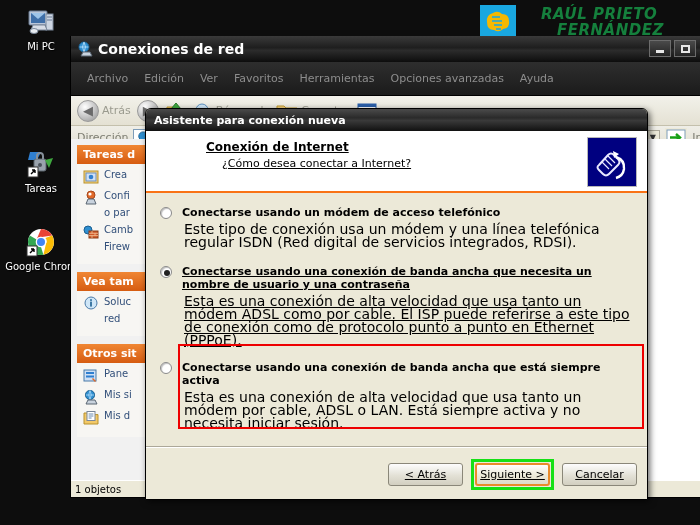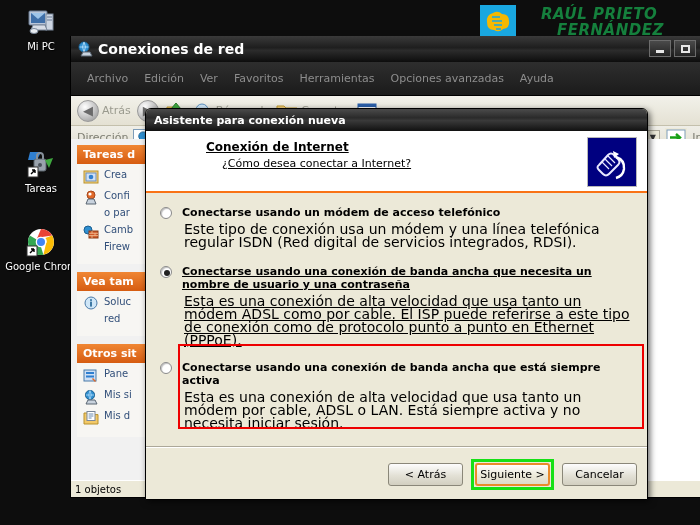--- a/index.html
+++ b/index.html
@@ -260,21 +260,21 @@
   #btns {
     position: absolute; right: 10px; top: 11px;
     display: flex; align-items: center; gap: 8px;
   }
   .btn {
     min-width: 75px; height: 23px;
     background: linear-gradient(to bottom,#fdfdfd,#e3e1d6 55%,#d2cfc0);
     border: 1px solid #8a8779;
     border-radius: 3px;
     font-size: 11px; color: #000;
-    display: inline-flex; align-items: center; justify-content: center;
+    display: inline-flex; align-items: center; justify-content: center; text-decoration: underline;
   }
   .btn.default {
     border: 2px solid #e98b2b;
     background: linear-gradient(to bottom,#ffffff,#ece9d8 55%,#dedbcc);
   }
   .greenwrap {
     border: 3px solid #16e016;
     padding: 1px;
     display: inline-flex;
   }

